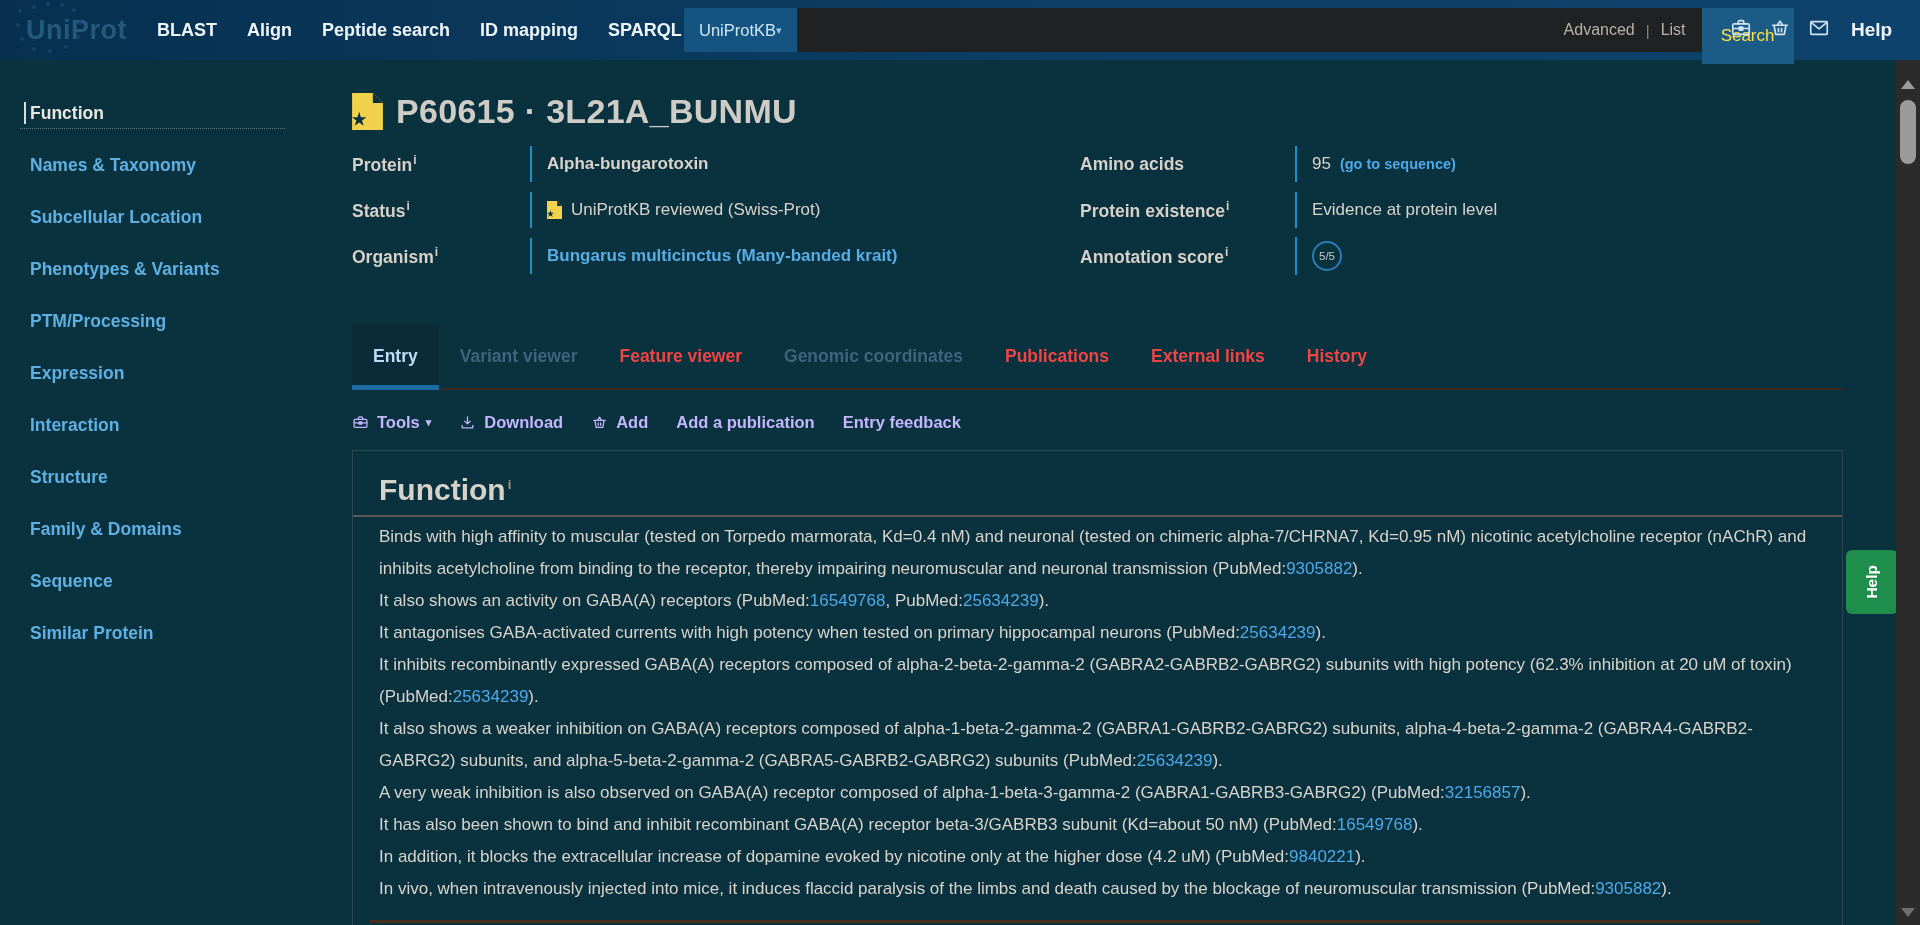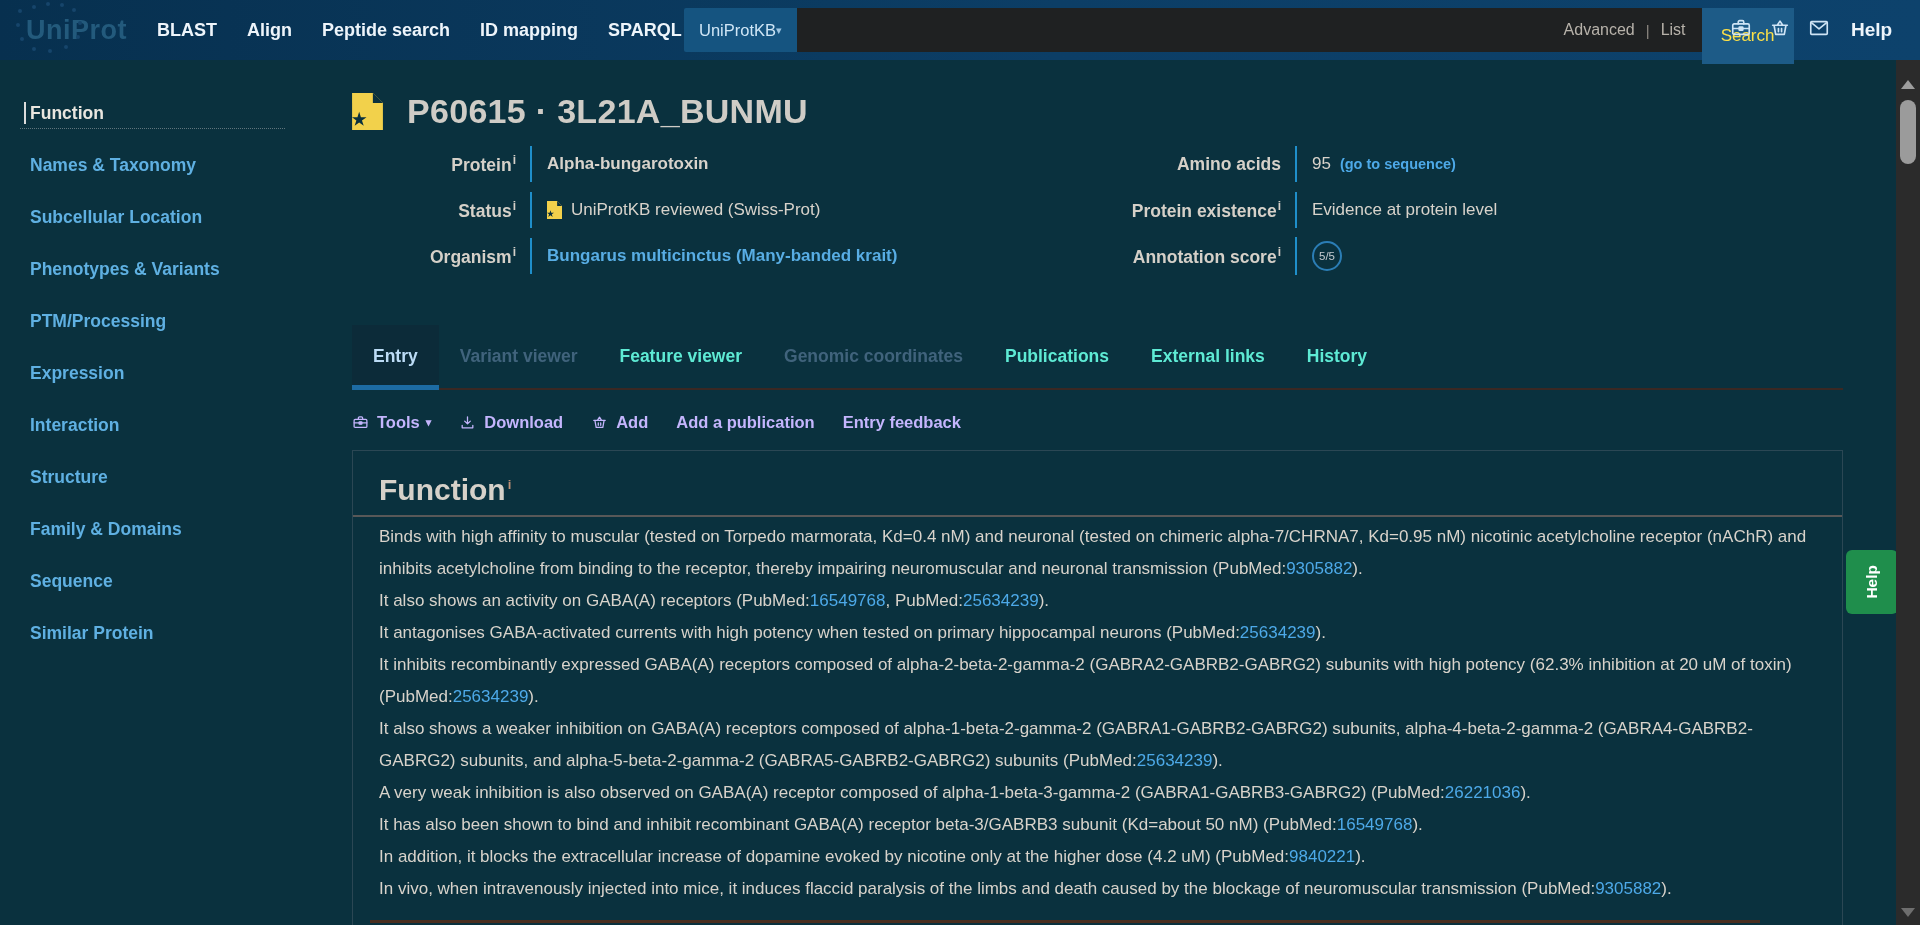--- a/index.html
+++ b/index.html
@@ -55,42 +55,42 @@
   .side-item:first-child{margin-top:27px}
   .side-item.active{color:#e9e6df}
   .side-item.active::after{content:"";position:absolute;left:-10px;right:0;bottom:10px;
     border-bottom:1px dotted rgba(200,200,200,.45)}
   .caret-bar{width:2px;height:22px;background:#dcdcdc;margin-right:4px;margin-left:-6px}
 
   
   main{position:absolute;left:352px;top:60px;width:1491px}
   .title-row{margin-top:30px;display:flex;align-items:center;gap:13px;height:42px}
   .title-row svg{width:31px;height:37px;color:#f2d14b;flex:0 0 auto}
-  h1{margin:11px;font-size:34px;font-weight:bold;color:#cfccc6;letter-spacing:.3px}
+  h1{margin:0;font-size:34px;font-weight:bold;color:#cfccc6;letter-spacing:.3px}
 
   .overview{display:flex;margin-top:12px}
   .ov-col-left{width:728px}
   .ov-row{display:flex;align-items:center;min-height:40px;margin-bottom:6px}
-  .ov-label{width:178px;text-align:right;color:var(--label);font-weight:bold;font-size:17.5px;padding-right:14px;flex:0 0 auto}
+  .ov-label{width:178px;color:var(--label);font-weight:bold;font-size:17.5px;padding-right:6px;flex:0 0 auto}
   .ov-col-right .ov-label{width:215px}
   .ov-label sup{font-size:12px;margin-left:1px}
   .ov-value{border-left:2px solid var(--accent-rule);padding:4px 0 4px 15px;min-height:36px;
     display:flex;align-items:center;gap:9px;font-size:17px;color:var(--text)}
   .v-bold{font-weight:bold}
   .v-link{font-weight:bold;color:var(--link)}
   .small-link{color:var(--pm-link);font-weight:bold;font-size:14.5px}
   .mini-doc{width:15px;height:18px;color:#f2d14b}
   .score-badge{width:30px;height:30px;border:2px solid #2b7db5;border-radius:50%;display:flex;
     align-items:center;justify-content:center;font-size:11.5px;color:#c6cbd0}
 
   .tabs{display:flex;margin-top:43px;height:65px;border-bottom:2px solid #3a2823}
   .tab{padding:0 21px;display:flex;align-items:center;font-weight:bold;font-size:17.5px;position:relative;cursor:pointer}
   .tab.active{background:#0c2b39;color:#bcdcf6}
   .tab.active::after{content:"";position:absolute;left:0;right:0;bottom:-2px;height:5px;background:var(--tab-underline)}
-  .tab.normal{color:#5eead4}
+  .tab.normal{color:#ef4444}
   .tab.disabled{color:#40637c;cursor:default}
 
   .toolbar{display:flex;align-items:center;gap:28px;margin-top:14px;height:36px}
   .tool-item{display:flex;align-items:center;gap:8px;color:#c4b5fd;font-weight:bold;font-size:16.5px;cursor:pointer}
   .tool-item svg{width:17px;height:17px}
   .tool-caret{font-size:11px;margin-left:-2px}
 
   .card{margin-top:10px;border:1px solid var(--card-border);height:600px;overflow:hidden}
   .card h2{margin:22px 0 8px 26px;font-size:30px;font-weight:bold;color:#d6d1c9}
   .card h2 sup{font-size:13px;color:#bf9076;margin-left:2px}
@@ -310,21 +310,21 @@
 
   <section class="card">
     <h2><span>Function</span><sup>i</sup></h2>
     <hr>
     <div class="fn-text">
         <span class="sentence"><span>Binds with high affinity to muscular (tested on Torpedo marmorata, Kd=0.4 nM) and neuronal (tested on chimeric alpha-7/CHRNA7, Kd=0.95 nM) nicotinic acetylcholine receptor (nAChR) and inhibits acetylcholine from binding to the receptor, thereby impairing neuromuscular and neuronal transmission (PubMed:</span><a class="pm-link">9305882</a><span>).</span></span>
         <span class="sentence"><span>It also shows an activity on GABA(A) receptors (PubMed:</span><a class="pm-link">16549768</a><span>, PubMed:</span><a class="pm-link">25634239</a><span>).</span></span>
         <span class="sentence"><span>It antagonises GABA-activated currents with high potency when tested on primary hippocampal neurons (PubMed:</span><a class="pm-link">25634239</a><span>).</span></span>
         <span class="sentence"><span>It inhibits recombinantly expressed GABA(A) receptors composed of alpha-2-beta-2-gamma-2 (GABRA2-GABRB2-GABRG2) subunits with high potency (62.3% inhibition at 20 uM of toxin) (PubMed:</span><a class="pm-link">25634239</a><span>).</span></span>
         <span class="sentence"><span>It also shows a weaker inhibition on GABA(A) receptors composed of alpha-1-beta-2-gamma-2 (GABRA1-GABRB2-GABRG2) subunits, alpha-4-beta-2-gamma-2 (GABRA4-GABRB2-GABRG2) subunits, and alpha-5-beta-2-gamma-2 (GABRA5-GABRB2-GABRG2) subunits (PubMed:</span><a class="pm-link">25634239</a><span>).</span></span>
-        <span class="sentence"><span>A very weak inhibition is also observed on GABA(A) receptor composed of alpha-1-beta-3-gamma-2 (GABRA1-GABRB3-GABRG2) (PubMed:</span><a class="pm-link">26221036</a><span>).</span></span>
+        <span class="sentence"><span>A very weak inhibition is also observed on GABA(A) receptor composed of alpha-1-beta-3-gamma-2 (GABRA1-GABRB3-GABRG2) (PubMed:</span><a class="pm-link">32156857</a><span>).</span></span>
         <span class="sentence"><span>It has also been shown to bind and inhibit recombinant GABA(A) receptor beta-3/GABRB3 subunit (Kd=about 50 nM) (PubMed:</span><a class="pm-link">16549768</a><span>).</span></span>
         <span class="sentence"><span>In addition, it blocks the extracellular increase of dopamine evoked by nicotine only at the higher dose (4.2 uM) (PubMed:</span><a class="pm-link">9840221</a><span>).</span></span>
         <span class="sentence"><span>In vivo, when intravenously injected into mice, it induces flaccid paralysis of the limbs and death caused by the blockage of neuromuscular transmission (PubMed:</span><a class="pm-link">9305882</a><span>).</span></span>
       </div>
   </section>
 </main>
 
 <div class="help-fab">
   <span>Help</span>
 </div>

